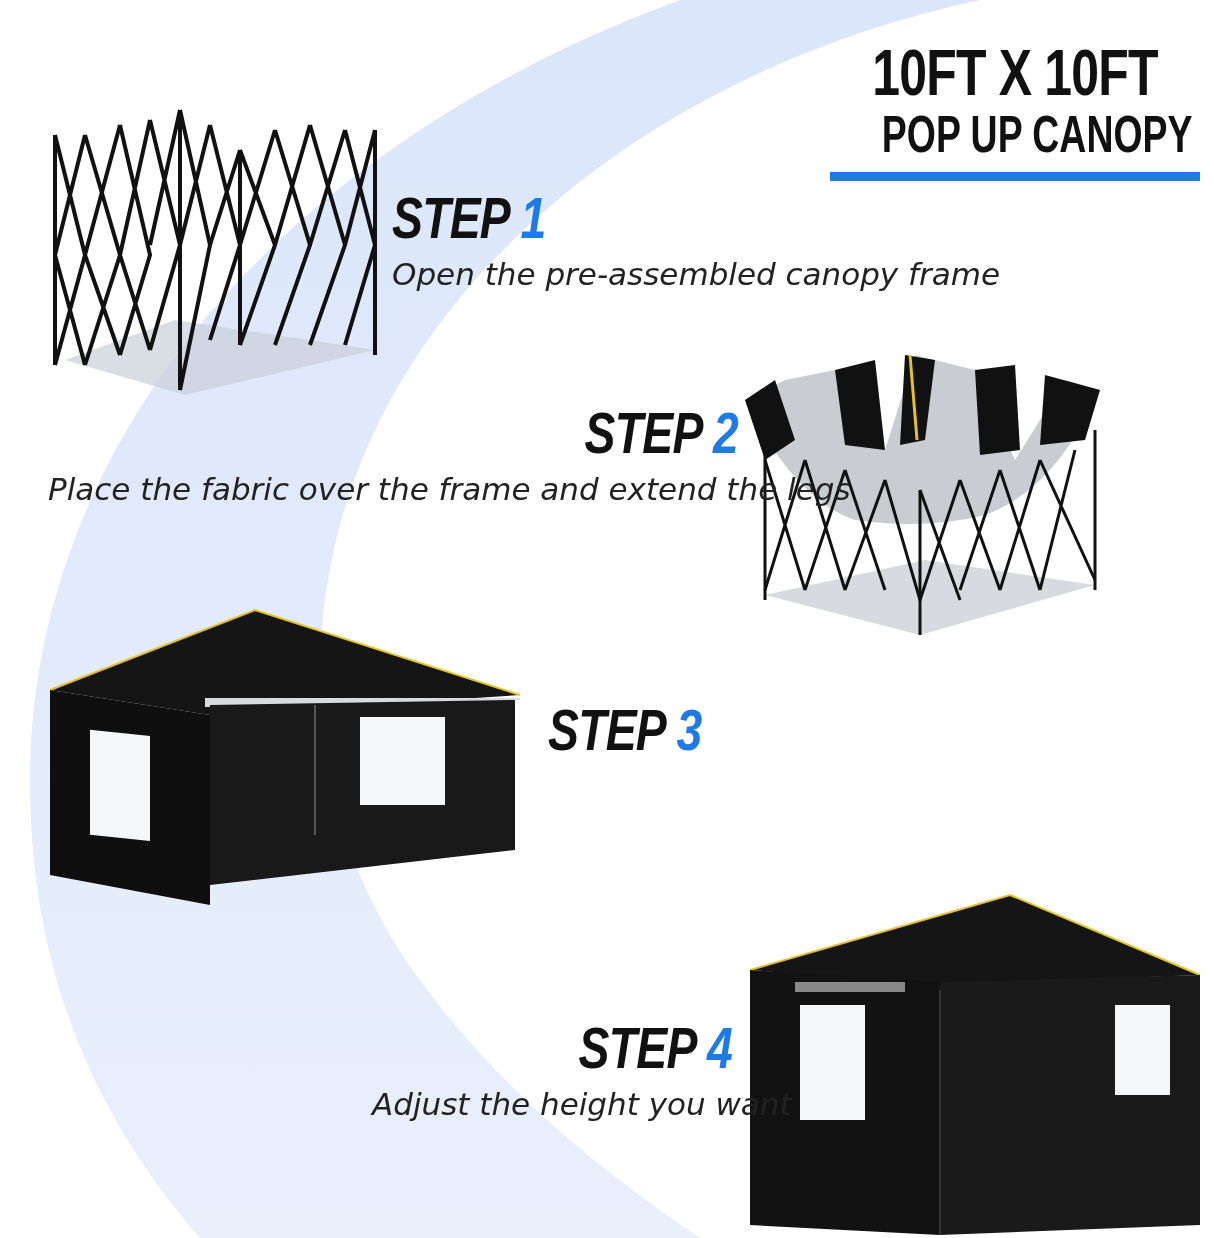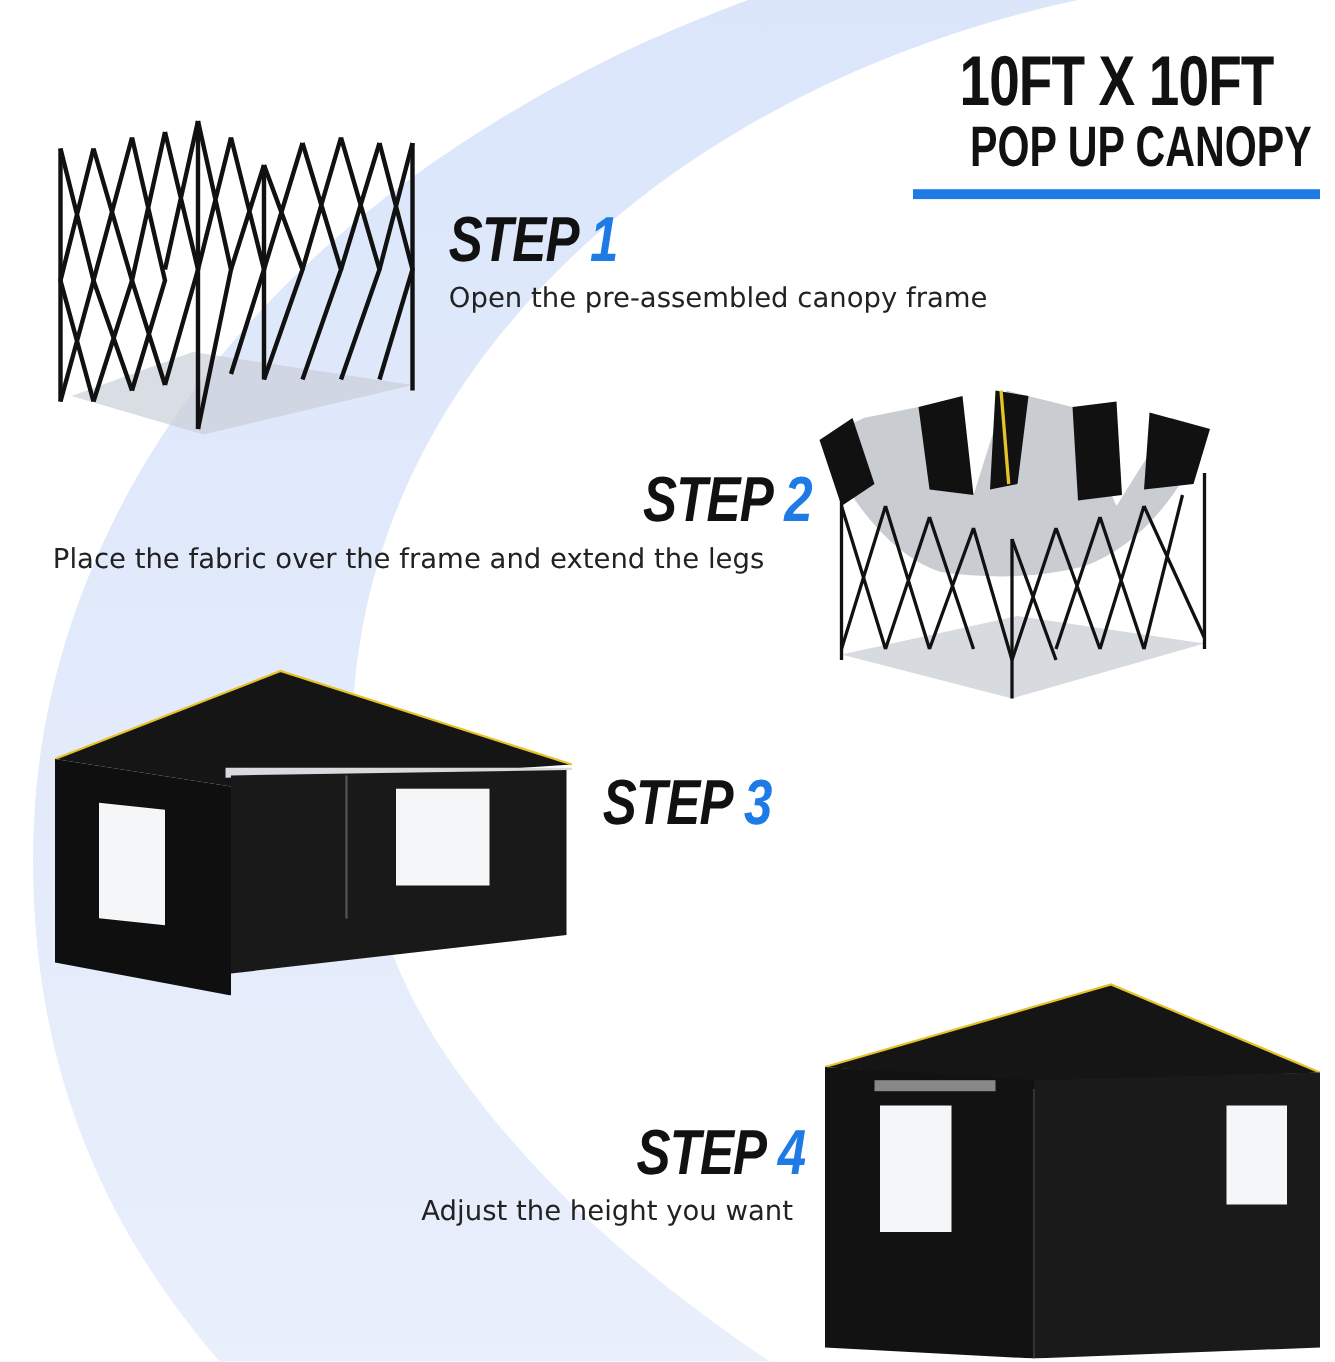--- a/index.html
+++ b/index.html
@@ -5,21 +5,21 @@
   html,body{margin:0;padding:0;}
   body{width:1214px;height:1238px;position:relative;overflow:hidden;background:#ffffff;font-family:"Liberation Sans",sans-serif;}
   .bg{position:absolute;inset:0;}
   .title{position:absolute;right:14px;top:40px;text-align:center;width:370px;}
   .title .t1{font-family:"Liberation Sans",sans-serif;font-weight:900;font-size:64px;line-height:66px;color:#111;transform:scaleX(.78);transform-origin:center;letter-spacing:-1px;white-space:nowrap;}
   .title .t2{font-family:"Liberation Sans",sans-serif;font-weight:900;font-size:52px;line-height:56px;color:#111;transform:scaleX(.72);transform-origin:center;white-space:nowrap;}
   .title .bar{height:9px;background:#1e7be6;margin:10px 0 0 0;}
   .step{position:absolute;}
   .step .head{font-family:"Liberation Sans",sans-serif;font-weight:900;font-style:italic;font-size:58px;line-height:60px;color:#111;transform:scaleX(.8);white-space:nowrap;letter-spacing:-1px;}
   .step .head .num{color:#1e7be6;}
-  .step .desc{font-family:"DejaVu Sans",sans-serif;font-size:25px;color:#222;white-space:nowrap;margin-top:8px;}
+  .step .desc{font-family:"DejaVu Sans",sans-serif;font-size:31px;color:#222;white-space:nowrap;margin-top:8px;font-style:italic;}
   .img{position:absolute;}
 </style>
 </head>
 <body>
 
 <svg class="bg" width="1214" height="1238" viewBox="0 0 1214 1238">
   <defs>
     <linearGradient id="arcg" x1="0" y1="0" x2="0" y2="1">
       <stop offset="0" stop-color="#dbe6fb"></stop>
       <stop offset="1" stop-color="#e9effb"></stop>
@@ -49,40 +49,40 @@
     <path d="M105 15 L135 140 L105 245 M135 5 L105 140"></path>
     <path d="M135 5 L165 140 L135 285 M165 20 L135 140"></path>
     <path d="M165 20 L195 140 L165 235 M195 45 L165 140"></path>
     <path d="M195 45 L230 140 L195 240 M230 25 L195 140"></path>
     <path d="M230 25 L265 140 L230 240 M265 20 L230 140"></path>
     <path d="M265 20 L300 140 L265 240 M300 25 L265 140"></path>
     <path d="M300 25 L330 140 L300 240 M330 25 L300 140"></path>
   </g>
 </svg>
 
-<div class="step" style="left:408px;top:188px">
+<div class="step" style="left:392px;top:188px">
   <div class="head" style="transform-origin:left"><span>STEP</span> <span class="num">1</span></div>
   <div class="desc">Open the pre-assembled canopy frame</div>
 </div>
 
 <svg class="img" style="left:735px;top:350px" width="375" height="290" viewBox="0 0 375 290">
   <polygon points="30,245 190,210 360,235 185,285" fill="#d7dade"></polygon>
   <path d="M10 50 Q 60 150 120 170 Q 190 180 250 165 Q 320 140 365 40 L 330 30 L 280 110 L 240 20 L 180 5 L 150 100 L 100 20 L 50 30 Z" fill="#c9ccd0"></path>
   <path d="M10 50 L 40 30 L 60 90 L 30 110 Z M100 20 L140 10 L150 100 L110 95 Z M170 5 L200 10 L190 90 L165 95 Z M240 20 L280 15 L285 100 L245 105 Z M310 25 L365 40 L350 90 L305 95 Z" fill="#111"></path>
   <path d="M175 5 L182 90" stroke="#e6c229" stroke-width="3"></path>
   <g stroke="#111" stroke-width="3" fill="none">
     <line x1="30" y1="100" x2="30" y2="250"></line>
     <line x1="185" y1="140" x2="185" y2="285"></line>
     <line x1="360" y1="80" x2="360" y2="240"></line>
     <path d="M30 110 L70 240 M70 110 L30 240 M70 110 L110 240 M110 120 L70 240 M110 120 L150 240 M150 130 L110 240 M150 130 L185 250"></path>
     <path d="M185 140 L225 250 M225 130 L185 250 M225 130 L265 240 M265 120 L225 240 M265 120 L305 240 M305 110 L265 240 M305 110 L360 230 M340 100 L305 240"></path>
   </g>
 </svg>
 
-<div class="step" style="left:48px;top:425px;width:690px;text-align:right">
+<div class="step" style="left:48px;top:403px;width:690px;text-align:right">
   <div class="head" style="transform-origin:right"><span>STEP</span> <span class="num">2</span></div>
   <div class="desc" style="text-align:left">Place the fabric over the frame and extend the legs</div>
 </div>
 
 <svg class="img" style="left:45px;top:605px" width="485" height="300" viewBox="0 0 485 300">
   <path d="M5 85 L 210 5 L 475 90 L 165 110 Z" fill="#151515"></path>
   <path d="M5 85 L210 5 L475 90" stroke="#e6c229" stroke-width="2" fill="none"></path>
   <path d="M160 93 L 475 93 L 475 95 L 160 102 Z" fill="#d8dadd"></path>
   <path d="M5 85 L165 110 L165 300 L 5 270 Z" fill="#0f0f0f"></path>
   <path d="M165 100 L 470 95 L 470 245 L 165 280 Z" fill="#191919"></path>

